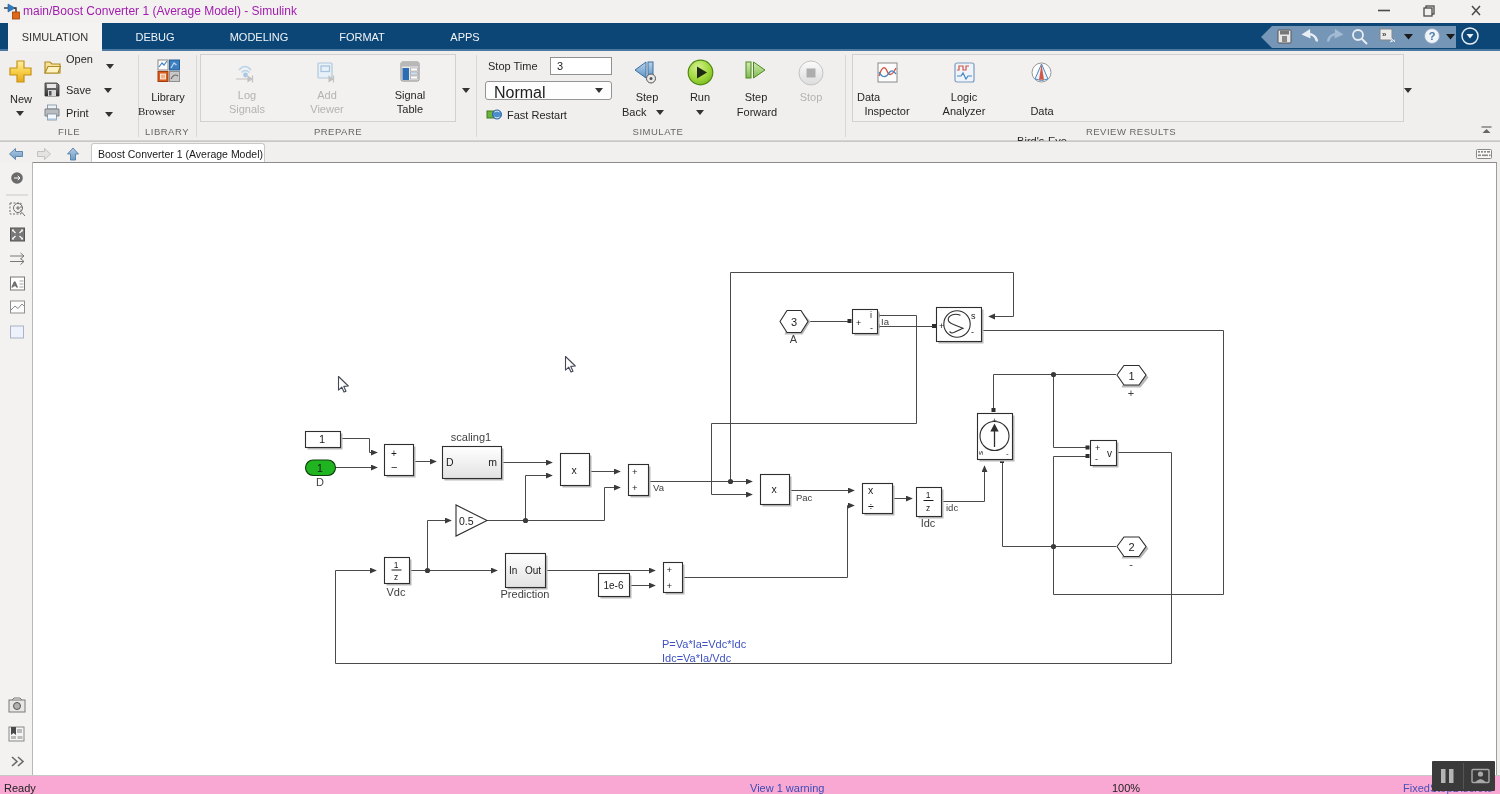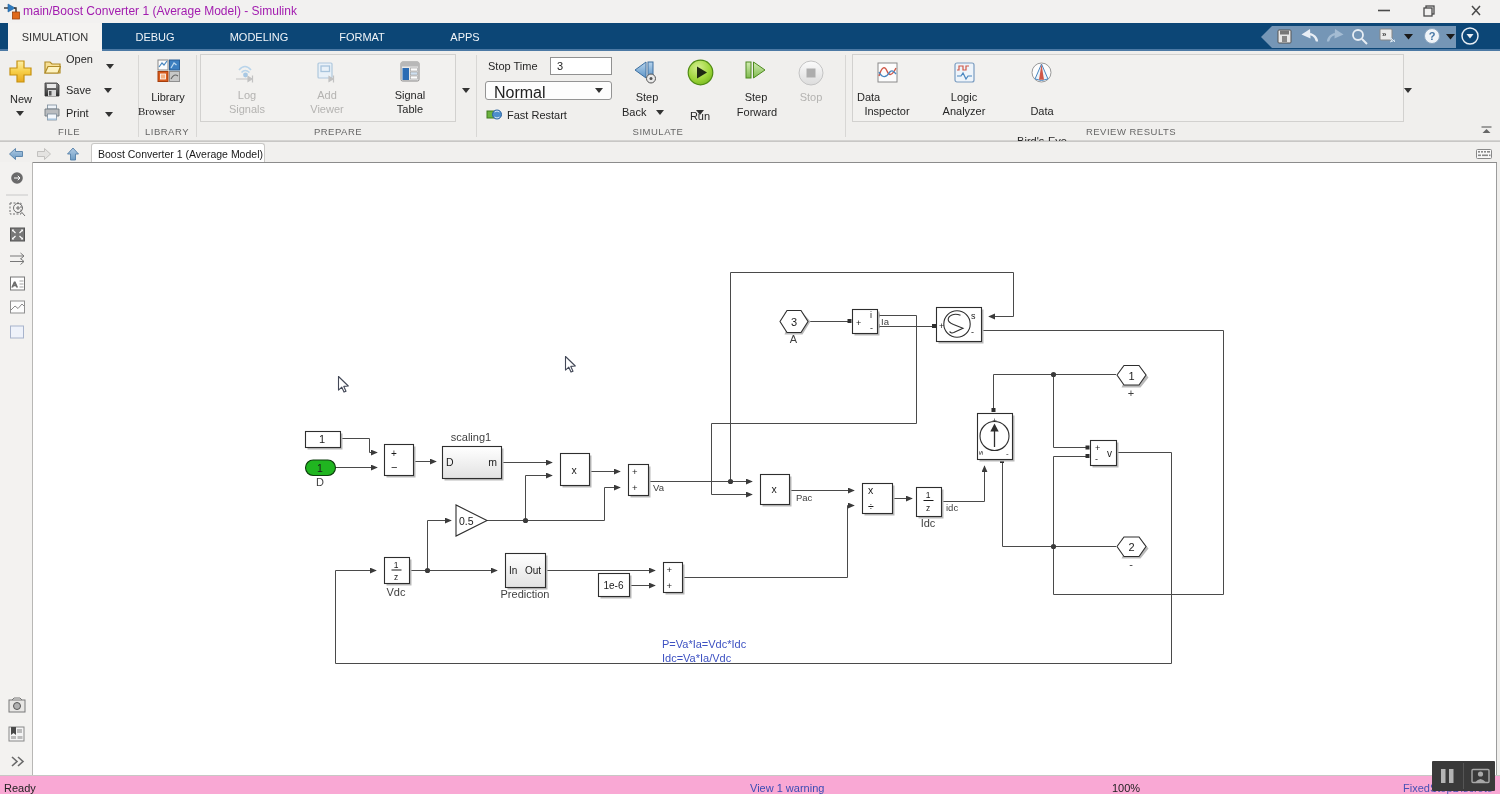--- a/index.html
+++ b/index.html
@@ -195,21 +195,21 @@
   <defs>
         <radialGradient id="grn" cx="0.4" cy="0.3" r="0.8">
           <stop offset="0" stop-color="#d4ef8e"></stop>
           <stop offset="0.6" stop-color="#9ed63a"></stop>
           <stop offset="1" stop-color="#71b21c"></stop>
         </radialGradient>
       </defs>
   <circle cx="13.5" cy="13.5" r="12.3" fill="url(#grn)" stroke="#4e8a12" stroke-width="1.2"></circle>
   <path d="M10 7.5 L20 13.5 L10 19.5 Z" fill="#1f2a12"></path>
  </svg>
- <div class="rtext" style="left:683px;top:40px;width:34px;text-align:center;margin-top:19px;">Run</div>
+ <div class="rtext" style="left:683px;top:40px;width:34px;text-align:center;">Run</div>
  <div class="dd" style="left:696px;top:59px;"></div>
  <svg class="abs" style="left:744px;top:9px" width="26" height="24" viewBox="0 0 26 24">
   <defs>
         <linearGradient id="grn2" x1="0" y1="0" x2="0" y2="1">
           <stop offset="0" stop-color="#d2ecb2"></stop>
           <stop offset="1" stop-color="#7fbb4e"></stop>
         </linearGradient>
       </defs>
   <rect x="2" y="2" width="5" height="16" fill="url(#grn2)" stroke="#4e8a20" stroke-width="1"></rect>
   <path d="M9.5 2 L9.5 18 L21 10 Z" fill="url(#grn2)" stroke="#4e8a20" stroke-width="1"></path>

